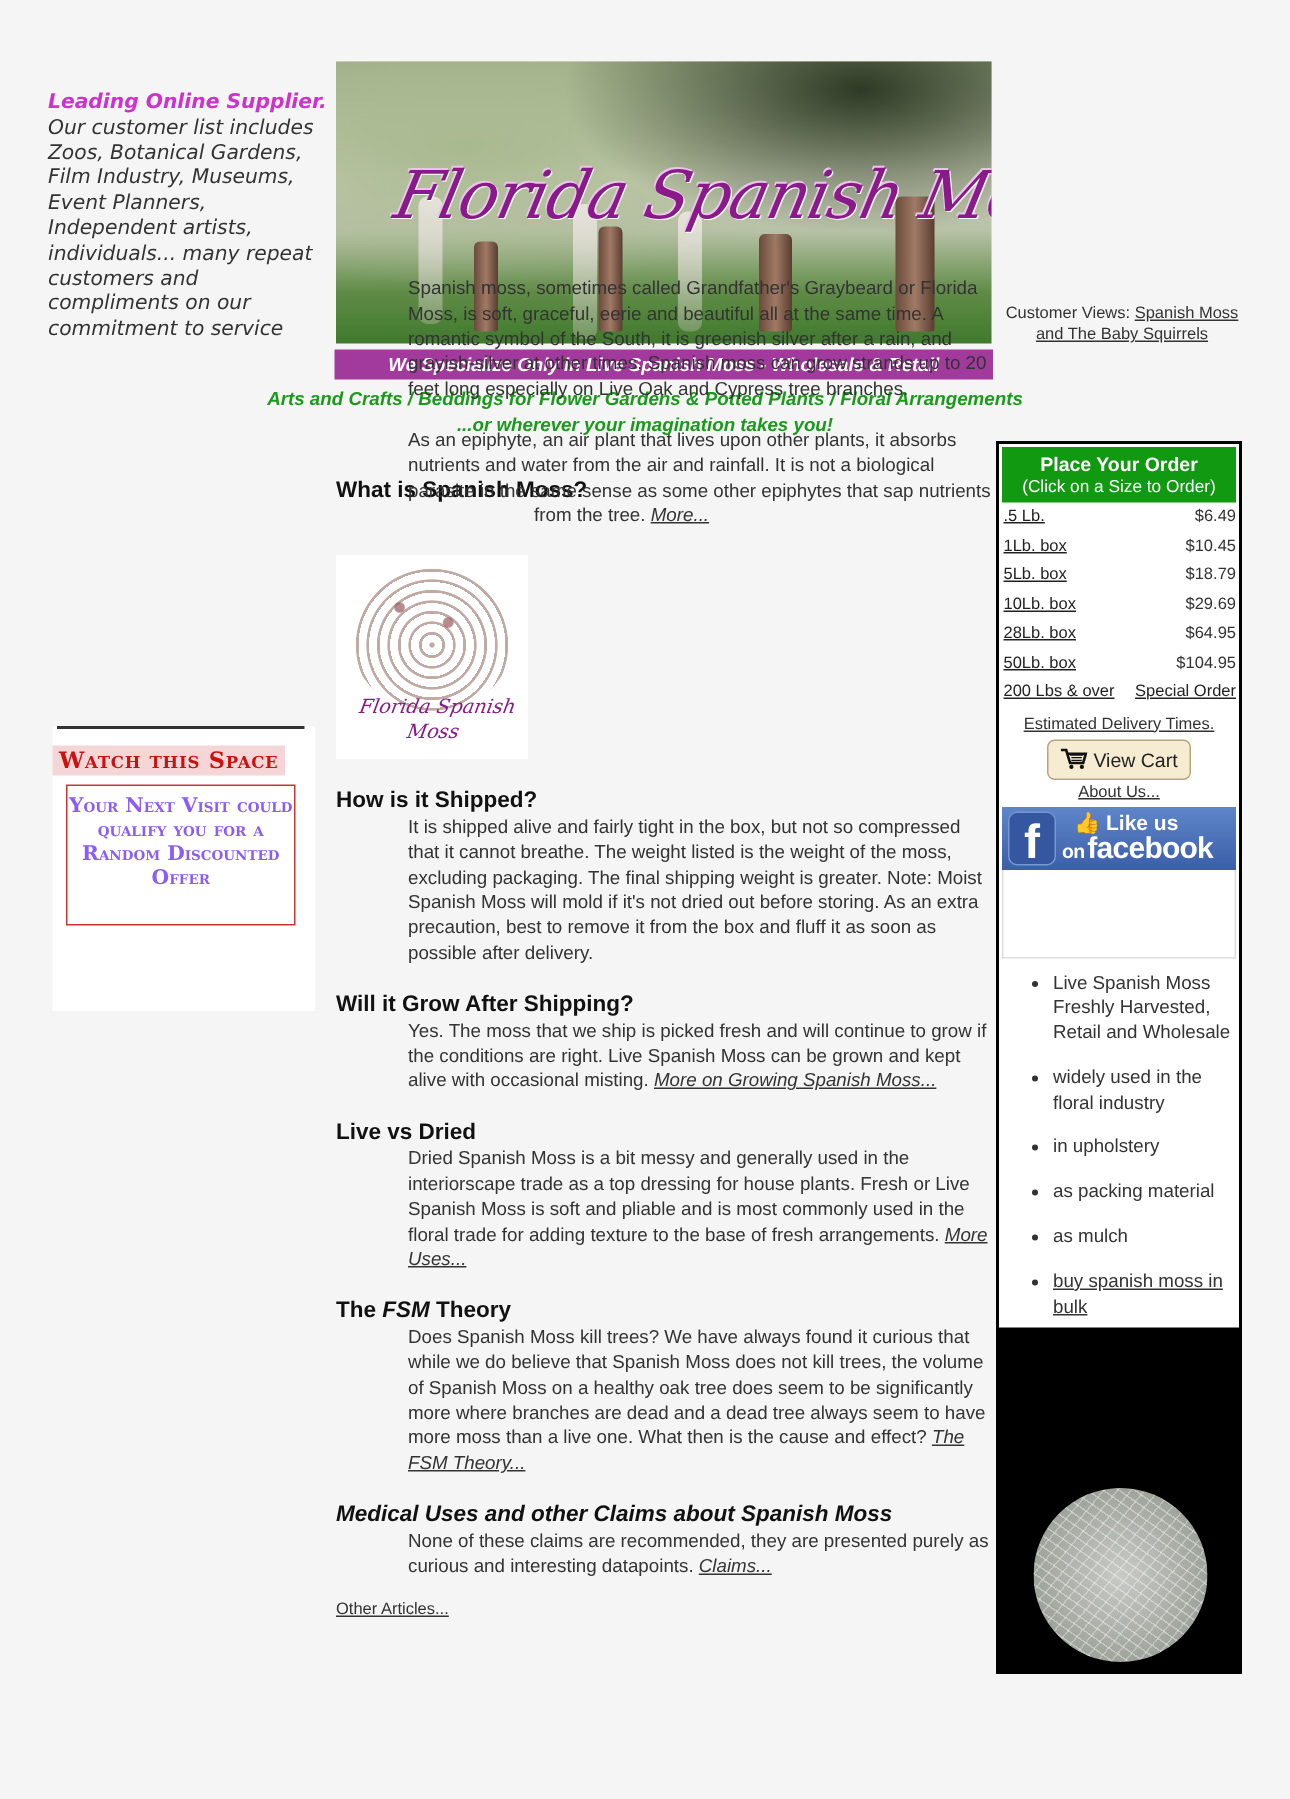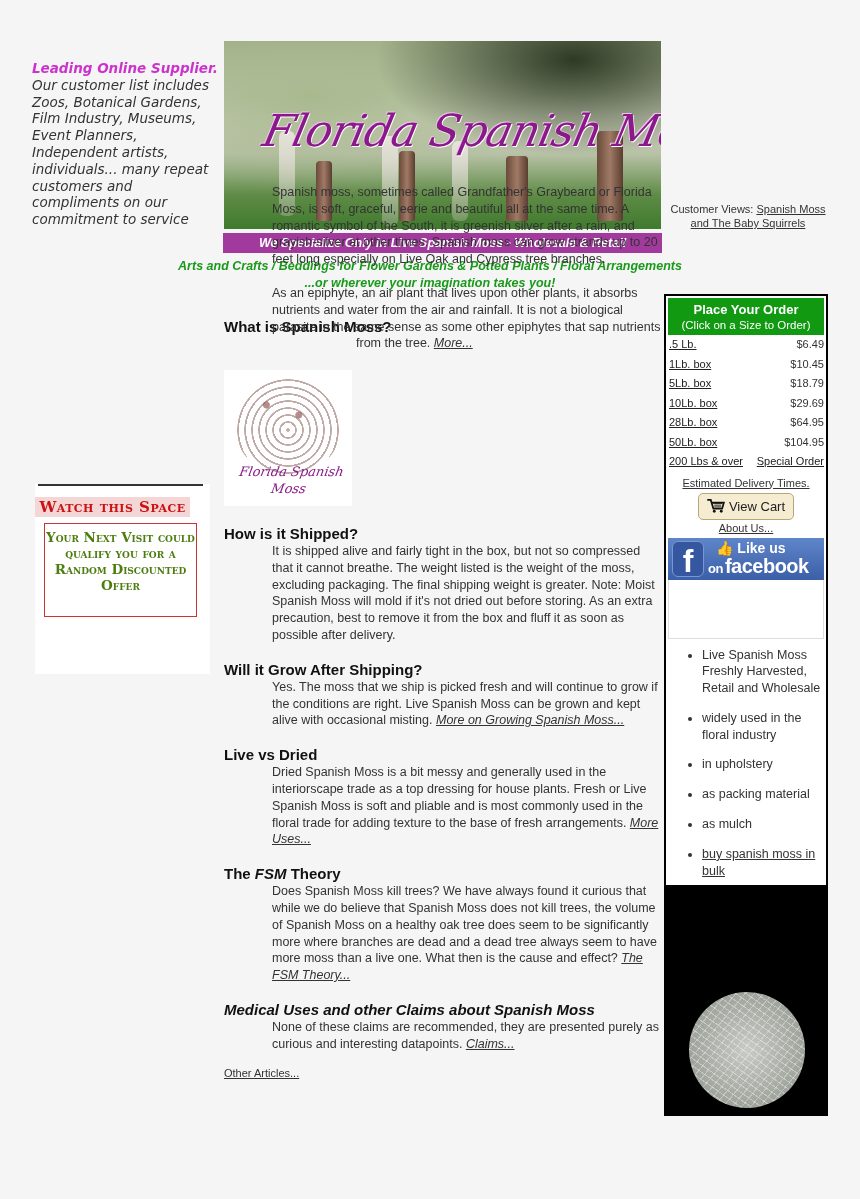--- a/index.html
+++ b/index.html
@@ -31,21 +31,21 @@
   .uses { position:absolute; left:150px; top:258px; width:560px; text-align:center; color:#1a9a1a;
           font-style:italic; font-weight:bold; font-size:12.5px; line-height:17px; }
 
   
   .watch { position:absolute; left:35px; top:484px; width:175px; height:190px; background:#fff; }
   .watch .rule { position:absolute; left:3px; top:0; width:165px; height:2px; background:#333; }
   .watch .head { position:absolute; left:0; top:13px; width:155px; height:20px; background:#f4d6d6; color:#cc1111;
                  font-family:"DejaVu Serif", serif; font-weight:bold; font-variant:small-caps; font-size:15px;
                  line-height:20px; text-align:center; letter-spacing:0.5px; }
   .watch .offer { position:absolute; left:9px; top:39px; width:153px; height:94px; border:1.5px solid #cc3333;
-                  color:#4d7c0f; font-family:"DejaVu Serif", serif; font-weight:bold; font-variant:small-caps;
+                  color:#8b5cf6; font-family:"DejaVu Serif", serif; font-weight:bold; font-variant:small-caps;
                   font-size:13.5px; line-height:16px; text-align:center; padding-top:5px; box-sizing:border-box; }
 
   
   .main { position:absolute; left:224px; top:318px; width:438px; font-size:12.5px; line-height:16.8px; color:#333; }
   .main h2 { margin:0; font-size:15px; line-height:18px; color:#111; font-weight:bold; }
   .main p { margin:0;padding-left:48px; }
   .main .sec { margin-bottom:17px; }
   .main .mossimg { float:left; width:128px; height:136px; margin:0 4px 2px 0; background:#fff; position:relative; }
   .main .mossimg .strands { position:absolute; left:10px; top:5px; width:108px; height:100px;
         background:

